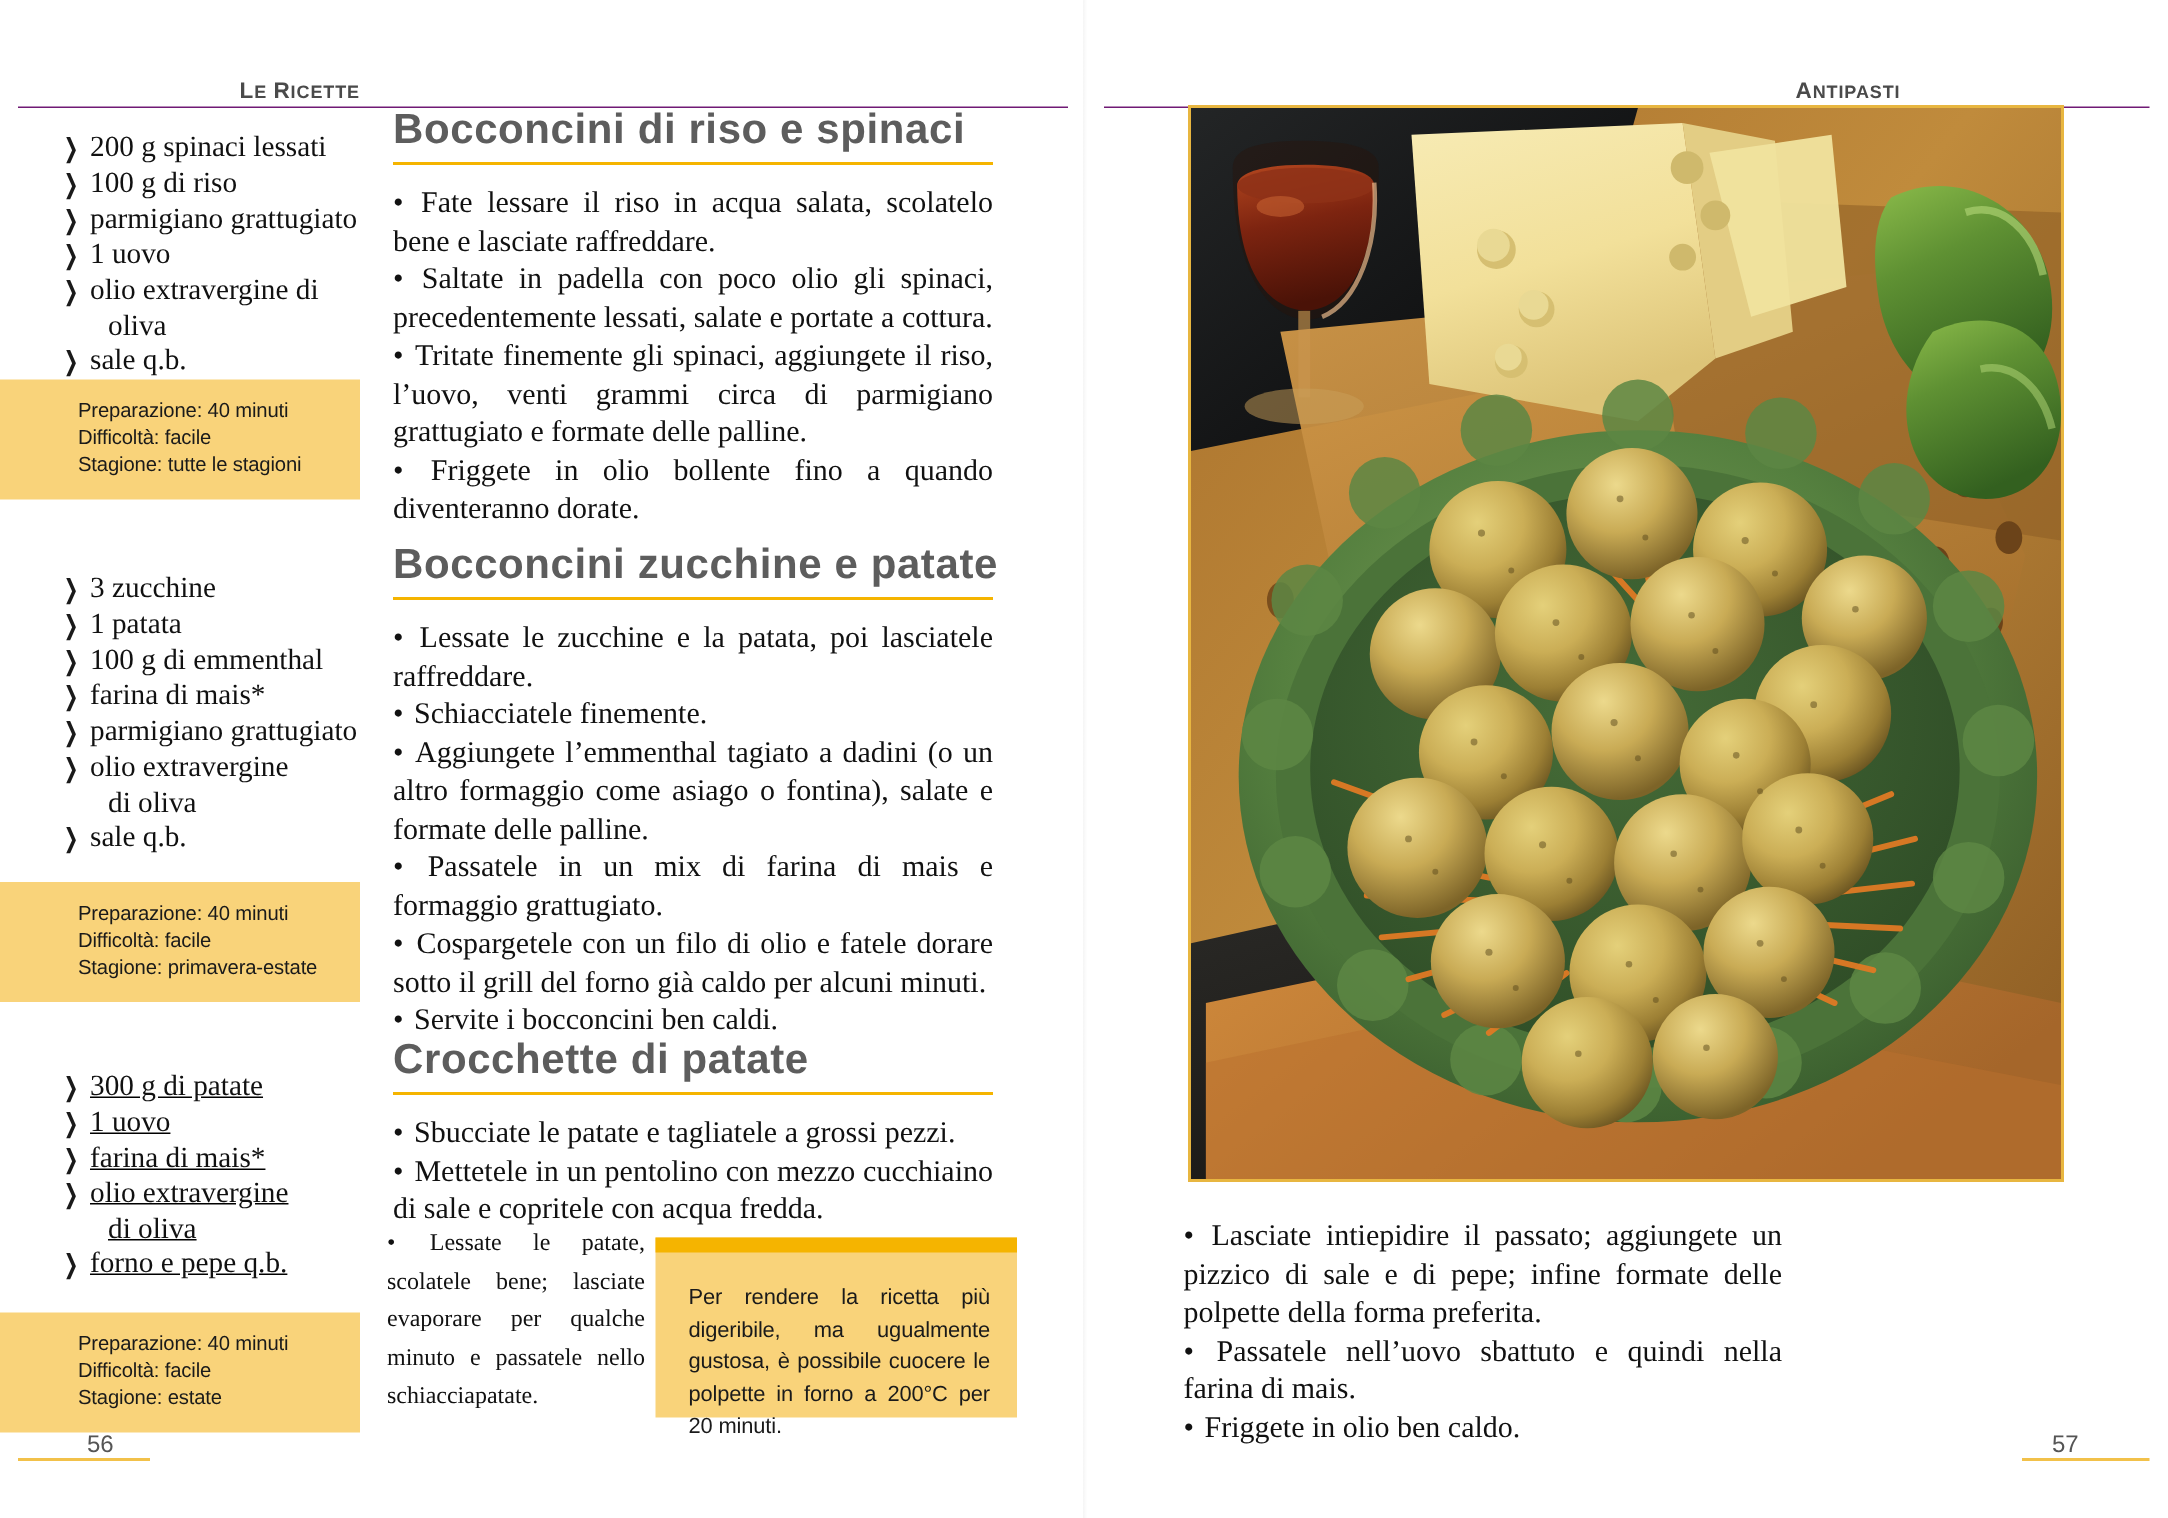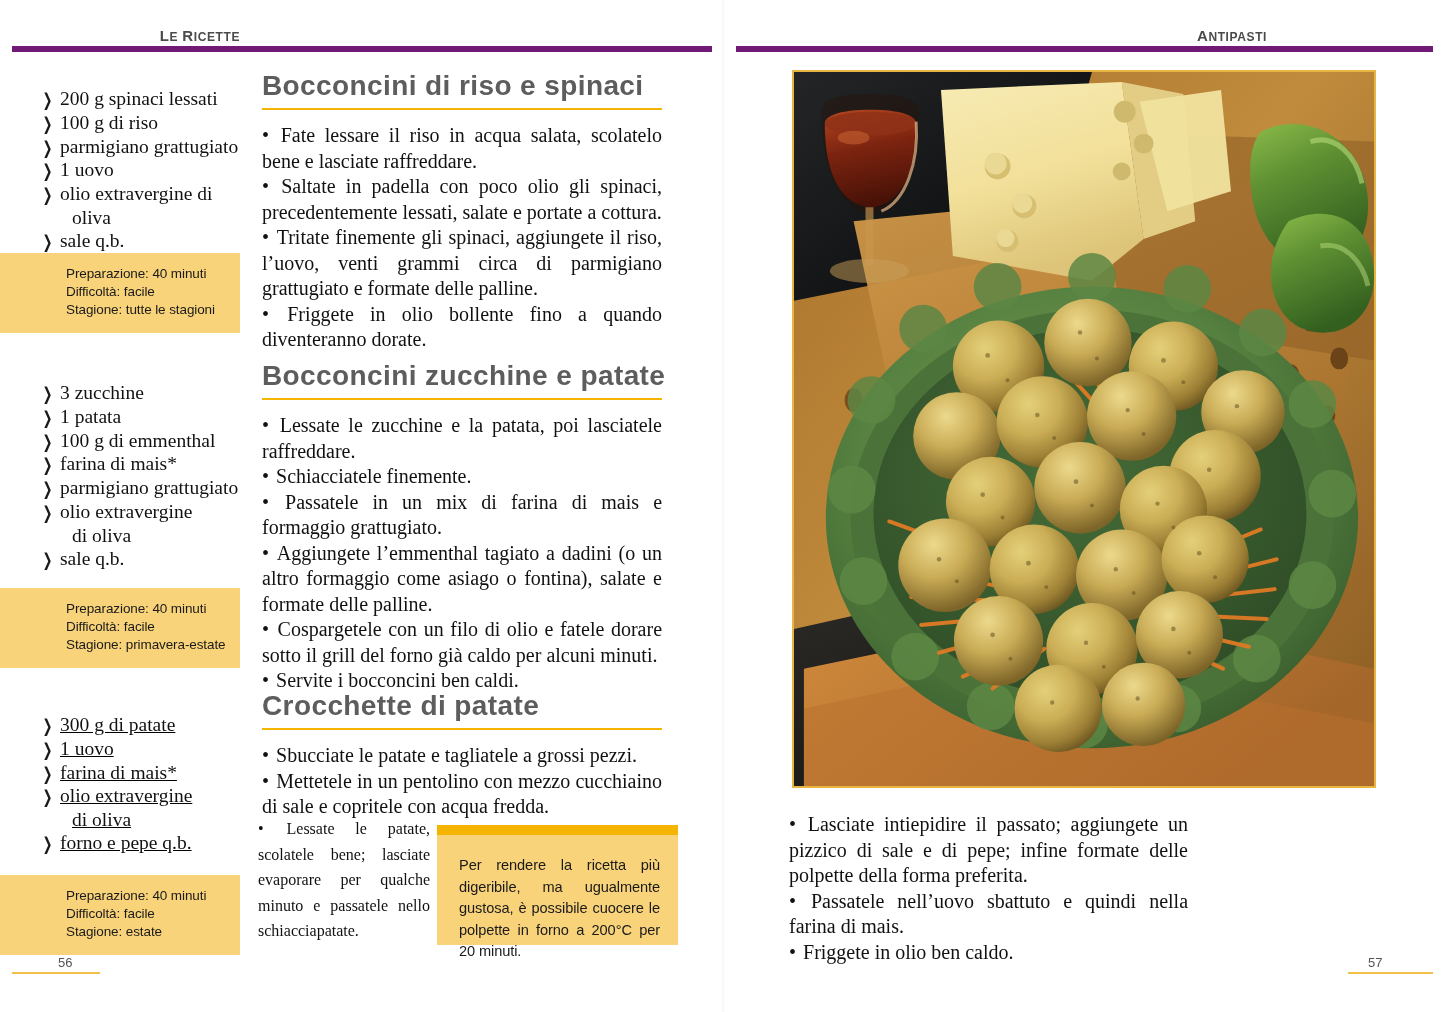--- a/index.html
+++ b/index.html
@@ -9,22 +9,23 @@
     font-family:"Liberation Serif", serif;
     overflow:hidden;
     position:relative;
   }
   .spread{position:absolute;inset:0;}
 
   
   .runhead{
     position:absolute;
     height:26px;
-    border-bottom:6px solid #701a75;
+    border-bottom:1px solid #701a75;
     box-sizing:border-box;
+    margin-top:20px;
   }
   .runhead .label{
     position:absolute;bottom:2px;
     font-family:"Liberation Sans", sans-serif;
     font-size:13px;
     letter-spacing:.6px;
     color:#4a4a4a;
     font-weight:600;
     text-transform:uppercase;
     white-space:nowrap;
@@ -42,21 +43,21 @@
   
   .footrule{
     position:absolute;
     height:0;border-top:2px solid #f2c14a;
   }
   .footrule.left{left:12px;top:972px;width:88px;}
   .footrule.right{left:1348px;top:972px;width:85px;}
   .folio{
     position:absolute;
     font-family:"Liberation Sans", sans-serif;
-    font-size:13px;color:#555;
+    font-size:16px;color:#555;
     top:955px;
   }
   .folio.left{left:58px;}
   .folio.right{left:1368px;}
 
   
   .ing-col{position:absolute;left:0px;width:248px;}
   .recipe-col{position:absolute;left:262px;width:400px;}
 
   
@@ -83,21 +84,21 @@
     position:absolute;left:0;width:240px;
     background:#f9d37a;
     padding:12px 0 14px 0;
     box-sizing:border-box;
   }
   .infobox .line{
     font-family:"Liberation Sans", sans-serif;
     font-size:13.5px;
     line-height:18px;
     color:#1a1a1a;
-    padding-left:66px;
+    padding-left:52px;
     letter-spacing:-0.1px;
   }
 
   
   .rtitle{
     font-family:"Liberation Sans", sans-serif;
     font-weight:bold;
     font-size:28px;
     color:#5d5d5d;
     letter-spacing:0.4px;
@@ -241,22 +242,22 @@
       <p><span class="bl">•</span> <span>Friggete in olio bollente fino a quando diventeranno dorate.</span></p>
     </div>
   </div>
 
   <div class="recipe-col" style="top:360px;">
     <h2 class="rtitle">Bocconcini zucchine e patate</h2>
     <div class="rtitle-rule"></div>
     <div class="steps">
       <p><span class="bl">•</span> <span>Lessate le zucchine e la patata, poi lasciatele raffreddare.</span></p>
       <p><span class="bl">•</span> <span>Schiacciatele finemente.</span></p>
+      <p><span class="bl">•</span> <span>Aggiungete l’emmenthal tagiato a dadini (o un altro formaggio come asiago o fontina), salate e formate delle palline.</span></p>
       <p><span class="bl">•</span> <span>Passatele in un mix di farina di mais e formaggio grattugiato.</span></p>
-      <p><span class="bl">•</span> <span>Aggiungete l’emmenthal tagiato a dadini (o un altro formaggio come asiago o fontina), salate e formate delle palline.</span></p>
       <p><span class="bl">•</span> <span>Cospargetele con un filo di olio e fatele dorare sotto il grill del forno già caldo per alcuni minuti.</span></p>
       <p><span class="bl">•</span> <span>Servite i bocconcini ben caldi.</span></p>
     </div>
   </div>
 
   <div class="recipe-col" style="top:690px;">
     <h2 class="rtitle">Crocchette di patate</h2>
     <div class="rtitle-rule"></div>
     <div class="steps">
       <p><span class="bl">•</span> <span>Sbucciate le patate e tagliatele a grossi pezzi.</span></p>

